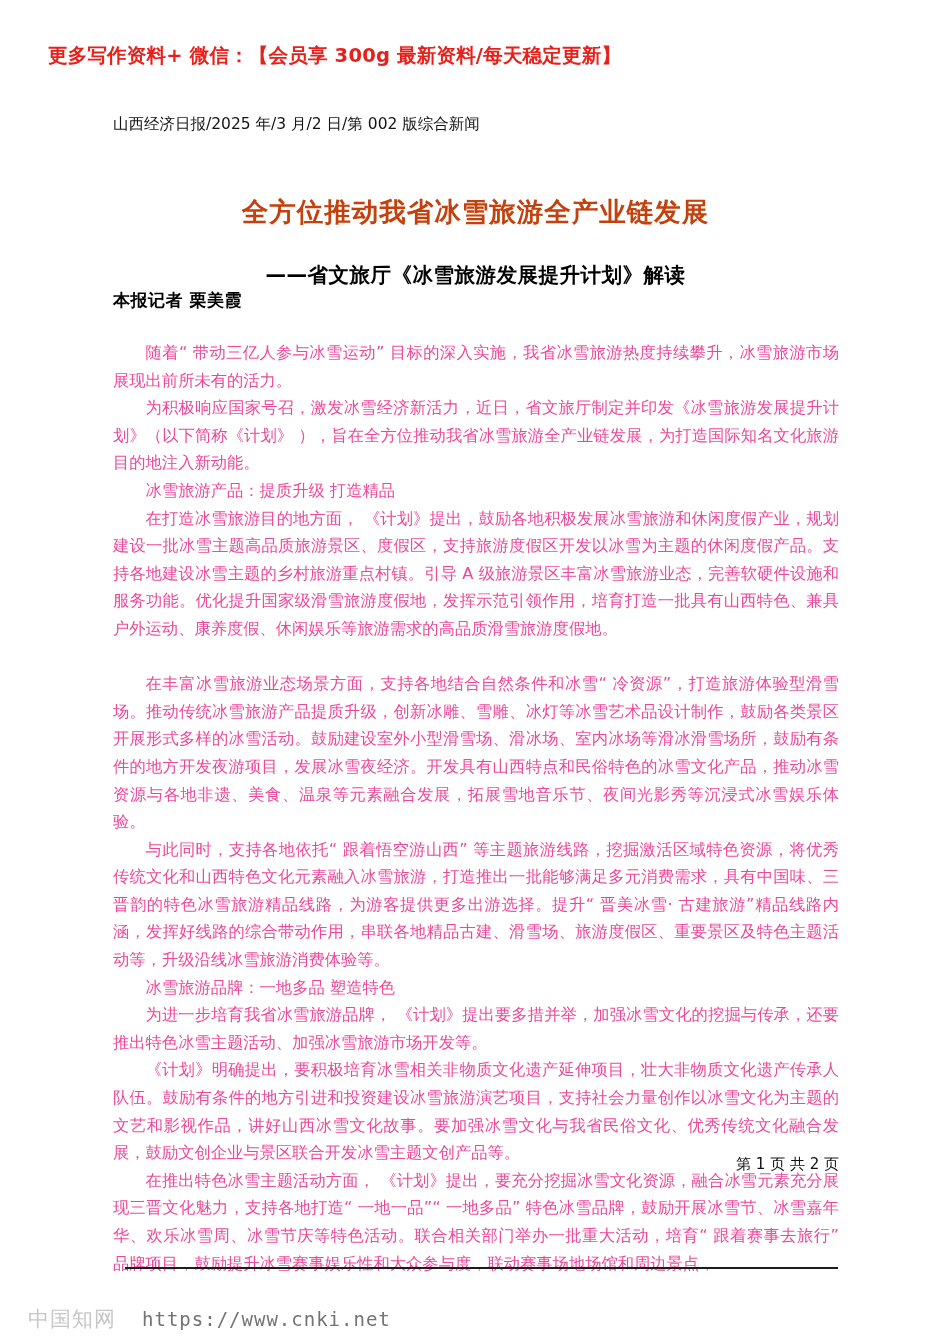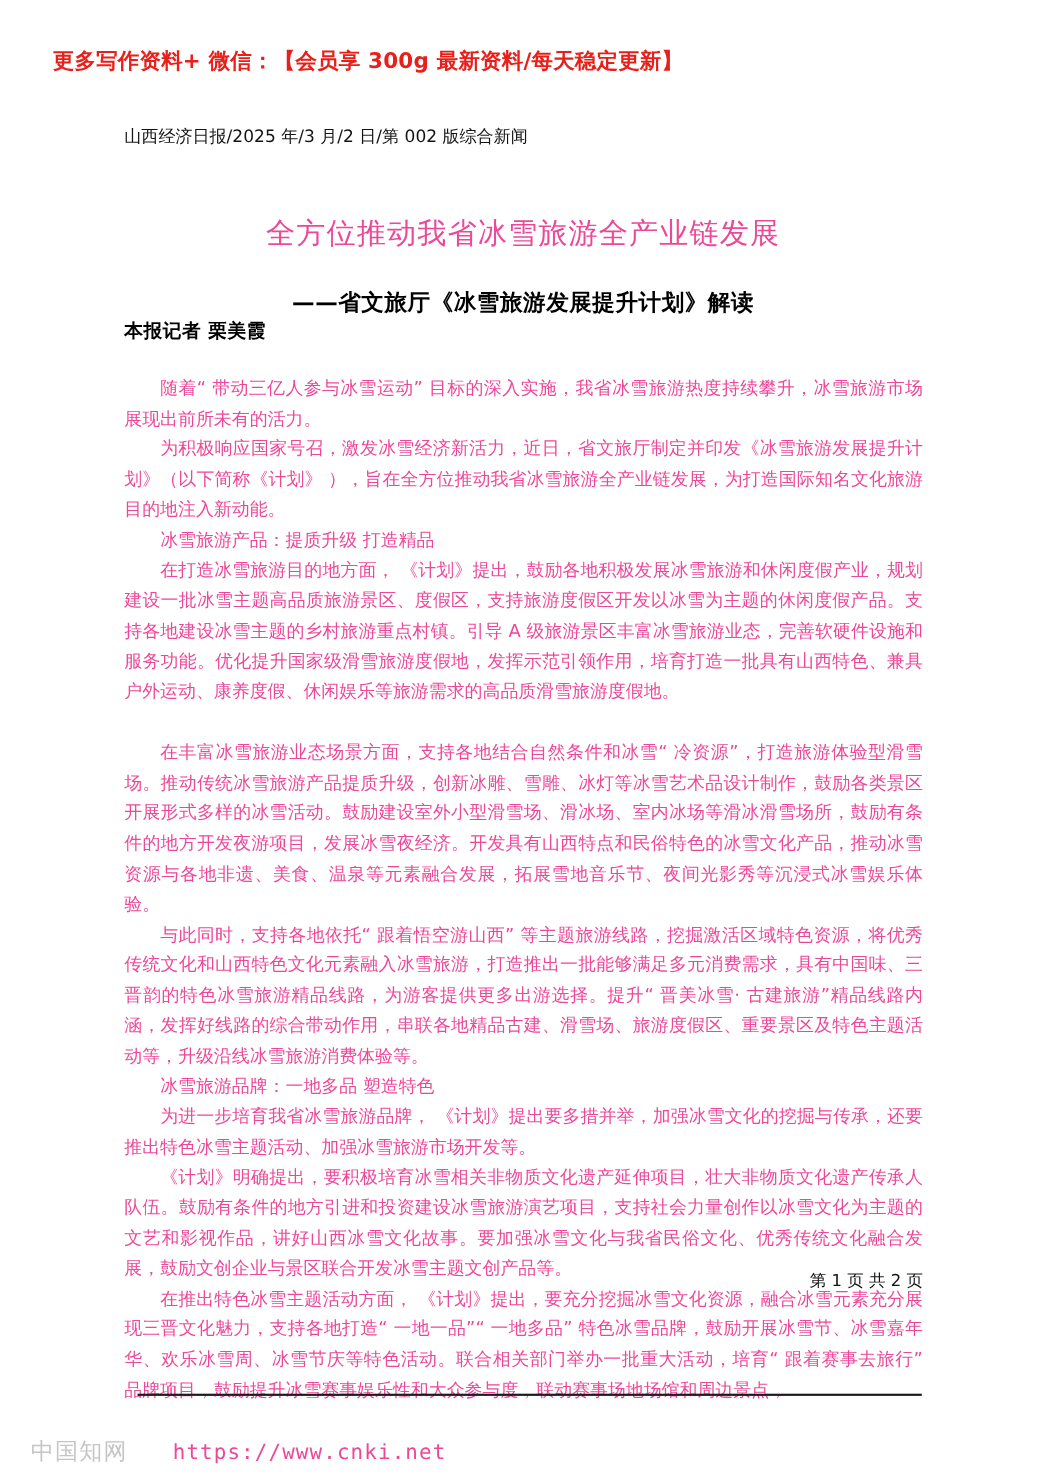--- a/index.html
+++ b/index.html
@@ -57,23 +57,23 @@
     color: #141414;
   }
 
   .doc-title {
     position: absolute;
     left: 113px;
     top: 152px;
     width: 725px;
     text-align: center;
     font-size: 26.5px;
-    font-weight: normal;
+    font-weight: bold;
     letter-spacing: 1px;
-    color: #ec4899;
+    color: #c2410c;
   }
   .doc-subtitle {
     position: absolute;
     left: 113px;
     top: 220px;
     width: 725px;
     text-align: center;
     font-size: 20.5px;
     font-weight: bold;
     letter-spacing: 0.5px;
@@ -130,33 +130,33 @@
     height: 2px;
     background: #1c1c1c;
   }
 
   .watermark {
     position: absolute;
     left: 28px;
     top: 1281px;
     display: flex;
     align-items: baseline;
-    gap: 41px;
+    gap: 26px;
     color: #c9c9c9;
   }
   .watermark-brand {
     font-size: 21px;
     letter-spacing: 1px;
     color: #c6c6c6;
   }
   .watermark-url {
     font-family: "DejaVu Sans Mono", "Liberation Mono", monospace;
     font-size: 19px;
     letter-spacing: 1px;
-    color: #ec4899;
+    color: #737373;
   }
 </style>
 </head>
 <body>
 
 <div class="sheet">
 
   <div class="promo-banner">
     <span class="promo-text">更多写作资料+ 微信：【会员享 300g 最新资料/每天稳定更新】</span>
   </div>

